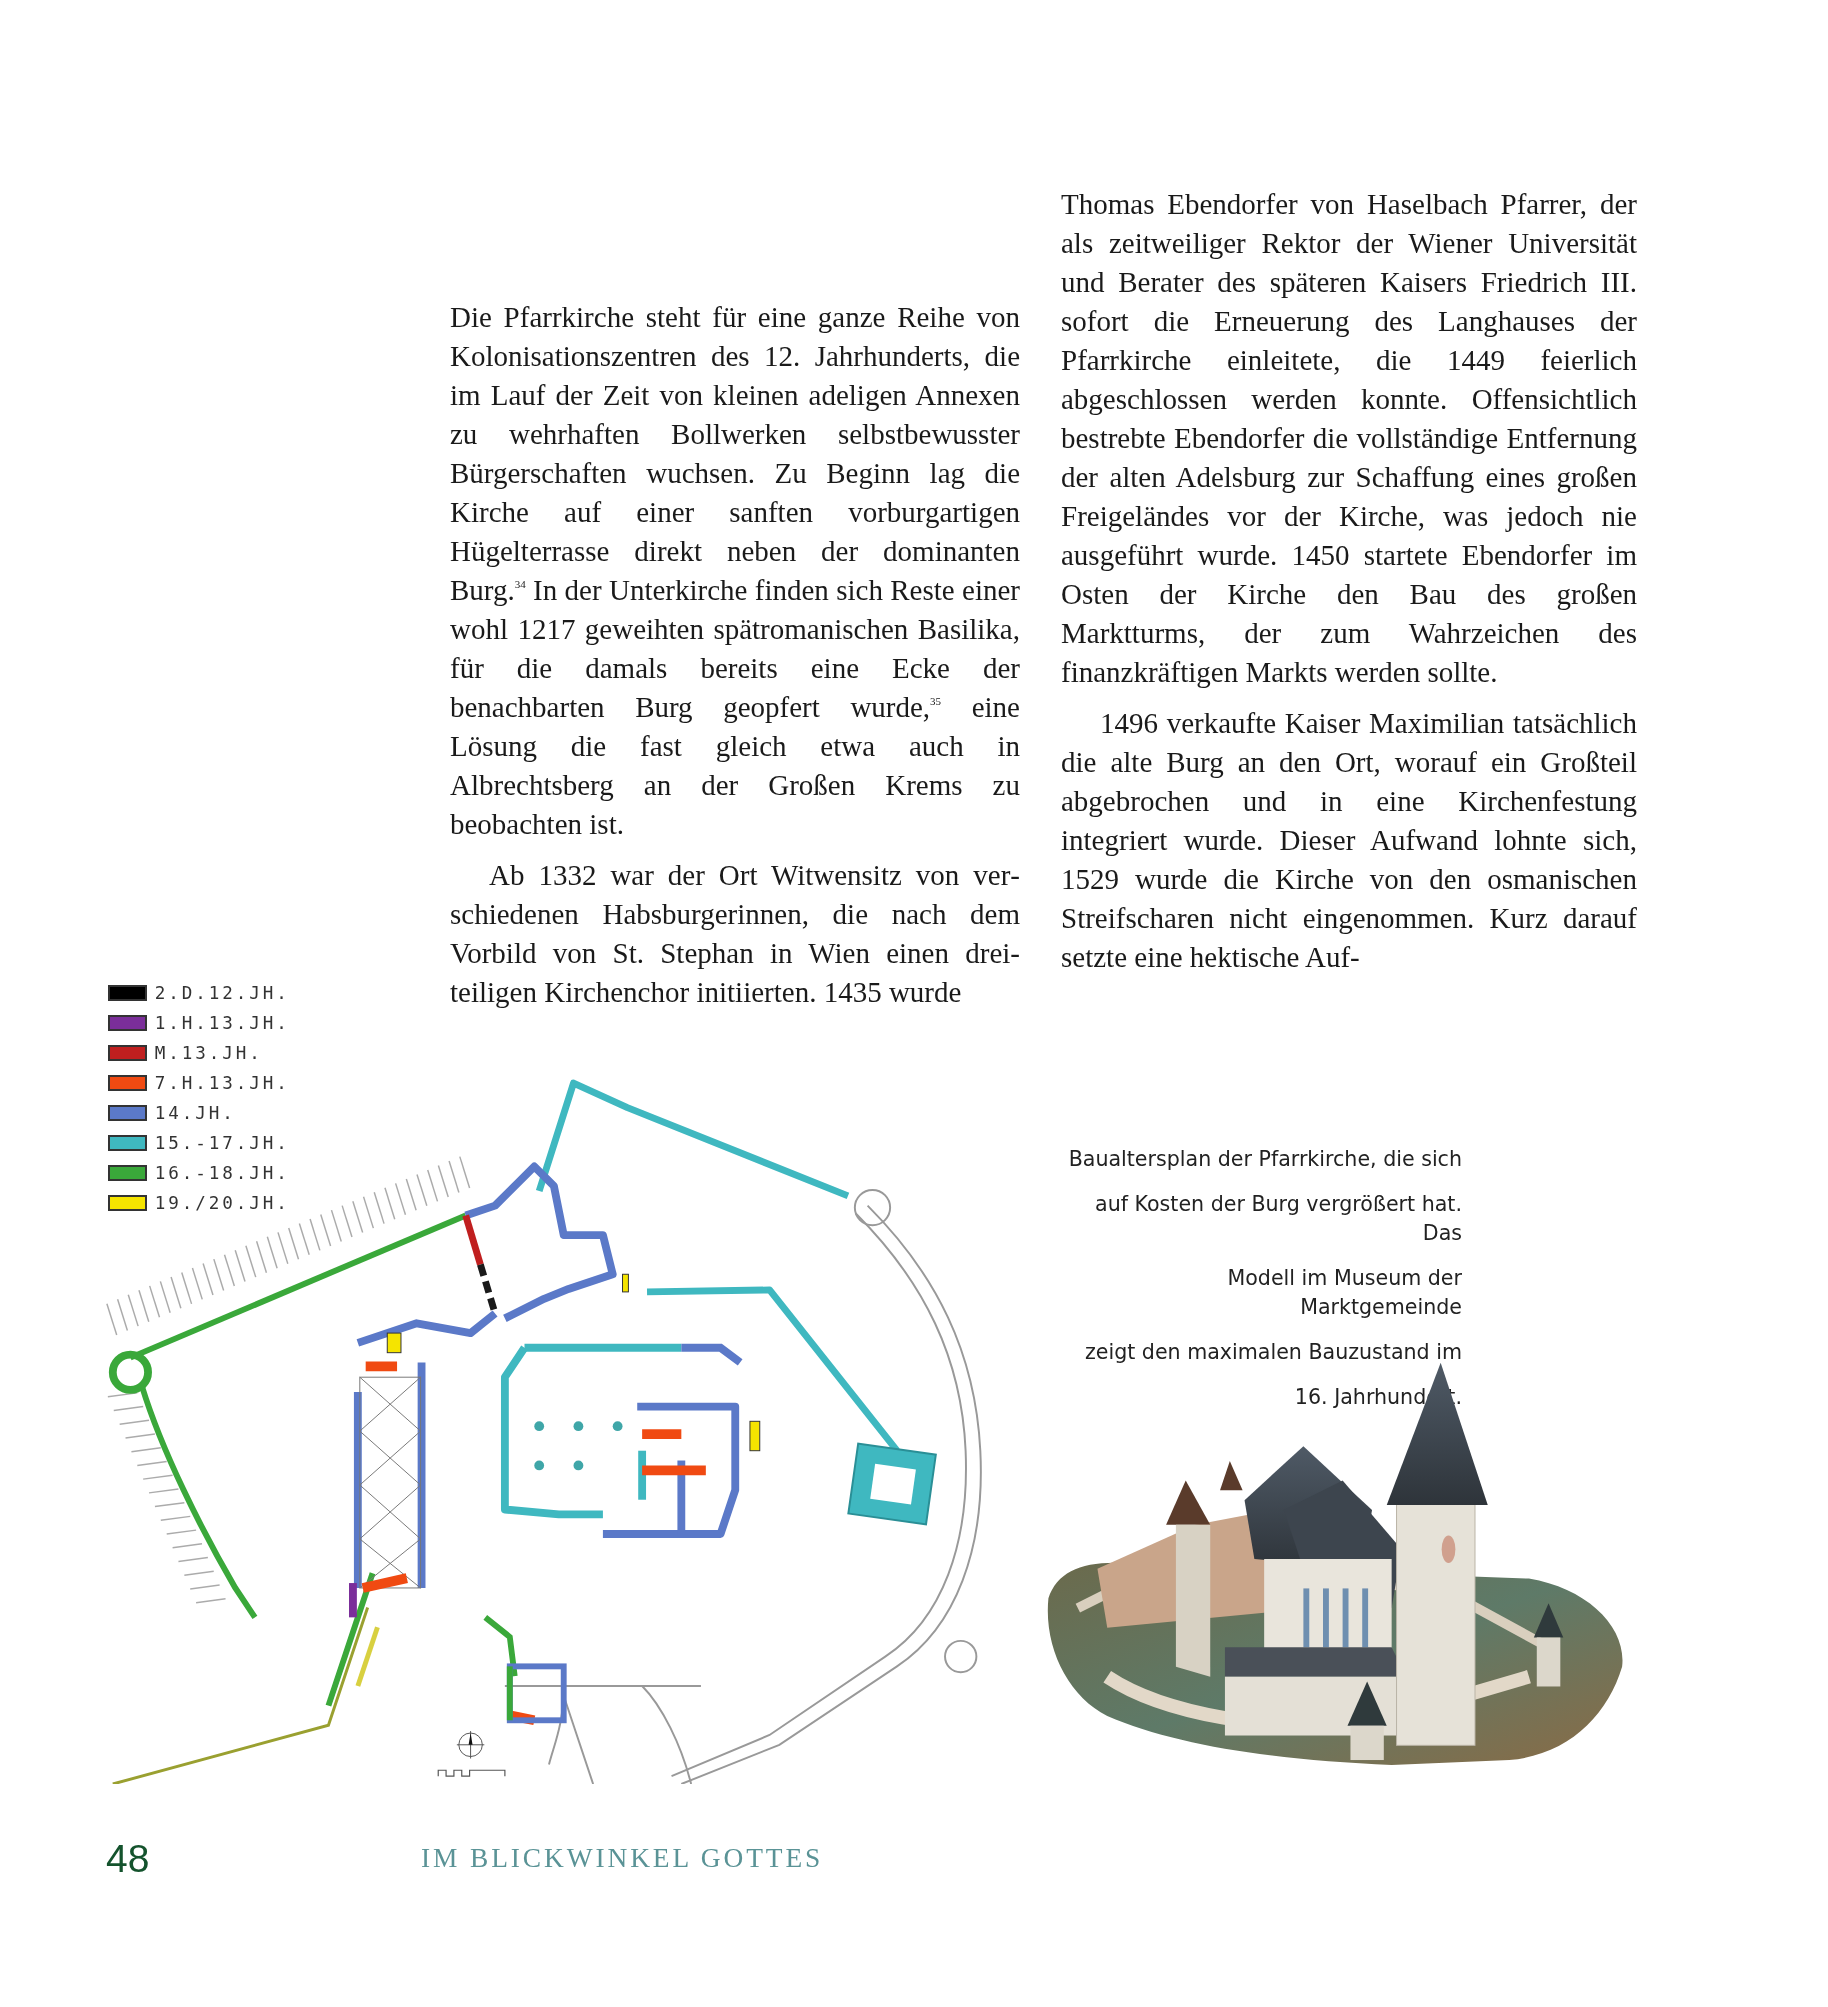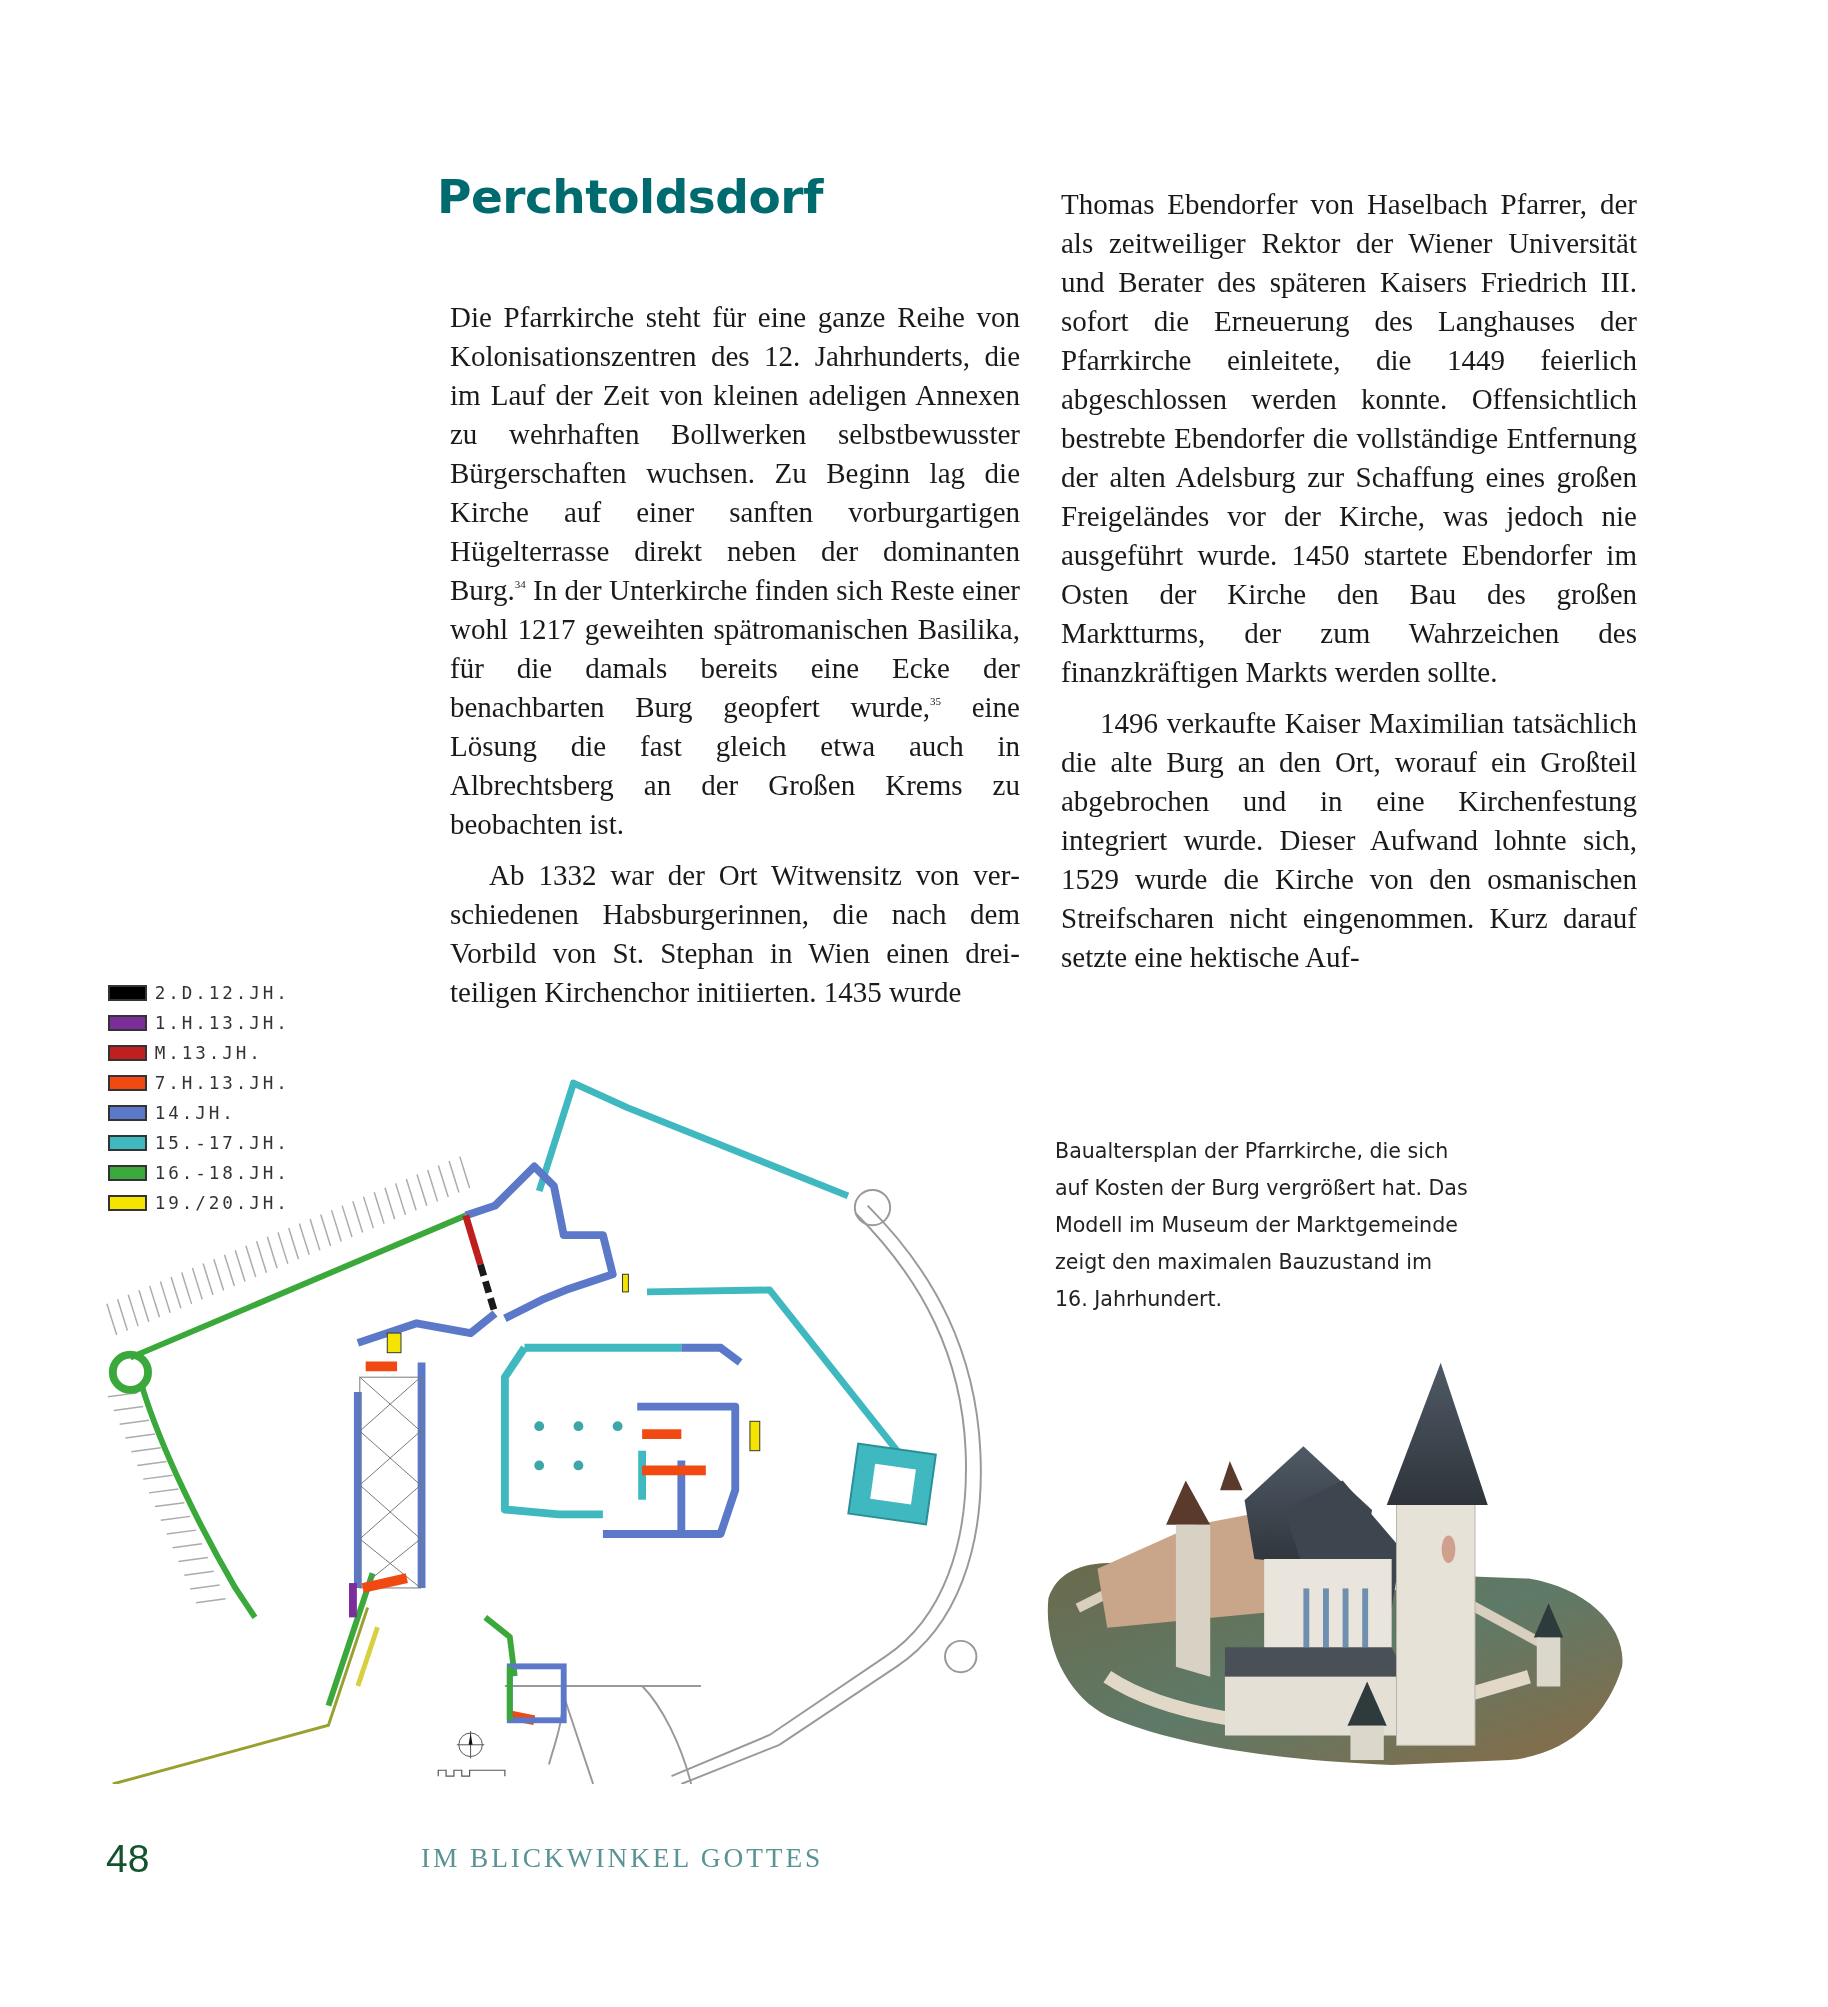--- a/index.html
+++ b/index.html
@@ -25,40 +25,39 @@
 
     .legend { position: absolute; left: 108px; top: 978px; }
     .legend-item { display: flex; align-items: center; height: 30px; text-align: center; }
     .legend-swatch { width: 39px; height: 16.7px; border: 2px solid #333; margin-right: 7.8px; box-sizing: border-box; }
     .legend-label { font-family: "DejaVu Sans Mono", monospace; font-size: 17.6px; color: #333; letter-spacing: 2.9px; }
 
     .caption {
       position: absolute; left: 1047px; top: 1129px; width: 431px;
       font-family: "DejaVu Sans", sans-serif; font-size: 20.6px; line-height: 29px; color: #222;
     }
-    .caption p { margin: 8px; }
+    .caption p { margin: 16px; text-align: right; }
 
     .plan { position: absolute; left: 93px; top: 1039px; width: 912px; height: 745px; }
     .model { position: absolute; left: 1019px; top: 1353px; width: 608px; height: 412px; }
 
     .footer-num {
       position: absolute; left: 106px; top: 1837px;
       font-family: Liberation Sans, sans-serif; font-size: 39px; color: #14532d;
     }
     .footer-title {
       position: absolute; left: 421px; top: 1843px;
       font-family: "Liberation Serif", serif; font-size: 27.4px; letter-spacing: 2.9px; color: #5a9396;
     }
   </style>
 </head>
 <body>
 
 <div class="page">
 
-  <h1 class="title">Perchtoldsdorf</h1>
 
   <div class="col col-left">
       <p><span>Die Pfarrkirche steht für eine ganze Reihe von Kolonisationszentren des 12. Jahrhun­derts, die im Lauf der Zeit von kleinen ade­ligen Annexen zu wehrhaften Bollwerken selbstbewusster Bürgerschaften wuchsen. Zu Beginn lag die Kirche auf einer sanften vorburgartigen Hügelterrasse direkt neben der dominanten Burg.</span><sup class="fn">34</sup><span> In der Unterkirche finden sich Reste einer wohl 1217 geweihten spätromanischen Basilika, für die damals bereits eine Ecke der benachbarten Burg geopfert wurde,</span><sup class="fn">35</sup><span> eine Lösung die fast gleich etwa auch in Albrechtsberg an der Großen Krems zu beobachten ist.</span></p>
       <p class="indent"><span>Ab 1332 war der Ort Witwensitz von ver­schiedenen Habsburgerinnen, die nach dem Vorbild von St. Stephan in Wien einen drei­teiligen Kirchenchor initiierten. 1435 wurde</span></p>
     </div>
   <div class="col col-right">
       <p><span>Thomas Ebendorfer von Haselbach Pfarrer, der als zeitweiliger Rektor der Wiener Uni­versität und Berater des späteren Kaisers Friedrich III. sofort die Erneuerung des Langhauses der Pfarrkirche einleitete, die 1449 feierlich abgeschlossen werden konn­te. Offensichtlich bestrebte Ebendorfer die vollständige Entfernung der alten Adelsburg zur Schaffung eines großen Freigeländes vor der Kirche, was jedoch nie ausgeführt wurde. 1450 startete Ebendorfer im Osten der Kirche den Bau des großen Marktturms, der zum Wahrzeichen des finanzkräftigen Markts werden sollte.</span></p>
       <p class="indent"><span>1496 verkaufte Kaiser Maximilian tat­sächlich die alte Burg an den Ort, worauf ein Großteil abgebrochen und in eine Kirchen­festung integriert wurde. Dieser Aufwand lohnte sich, 1529 wurde die Kirche von den osmanischen Streifscharen nicht eingenom­men. Kurz darauf setzte eine hektische Auf-</span></p>
     </div>
 

